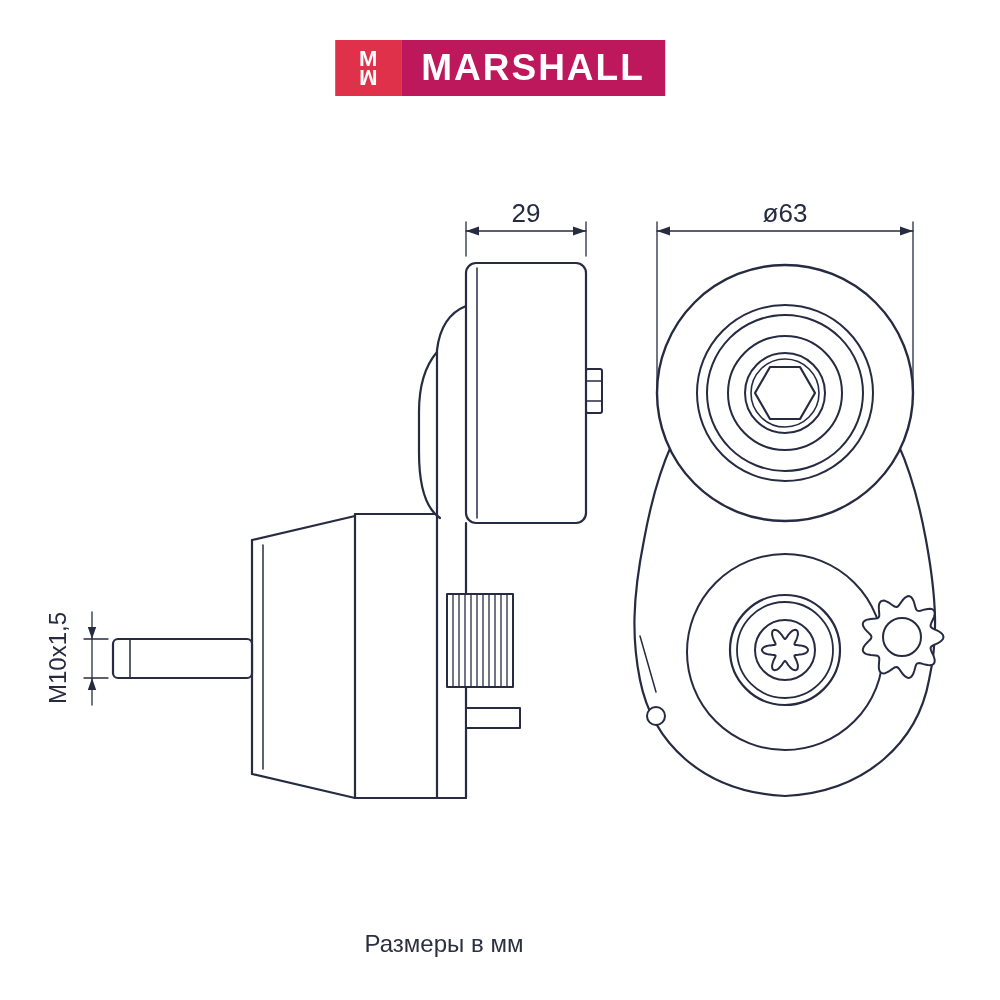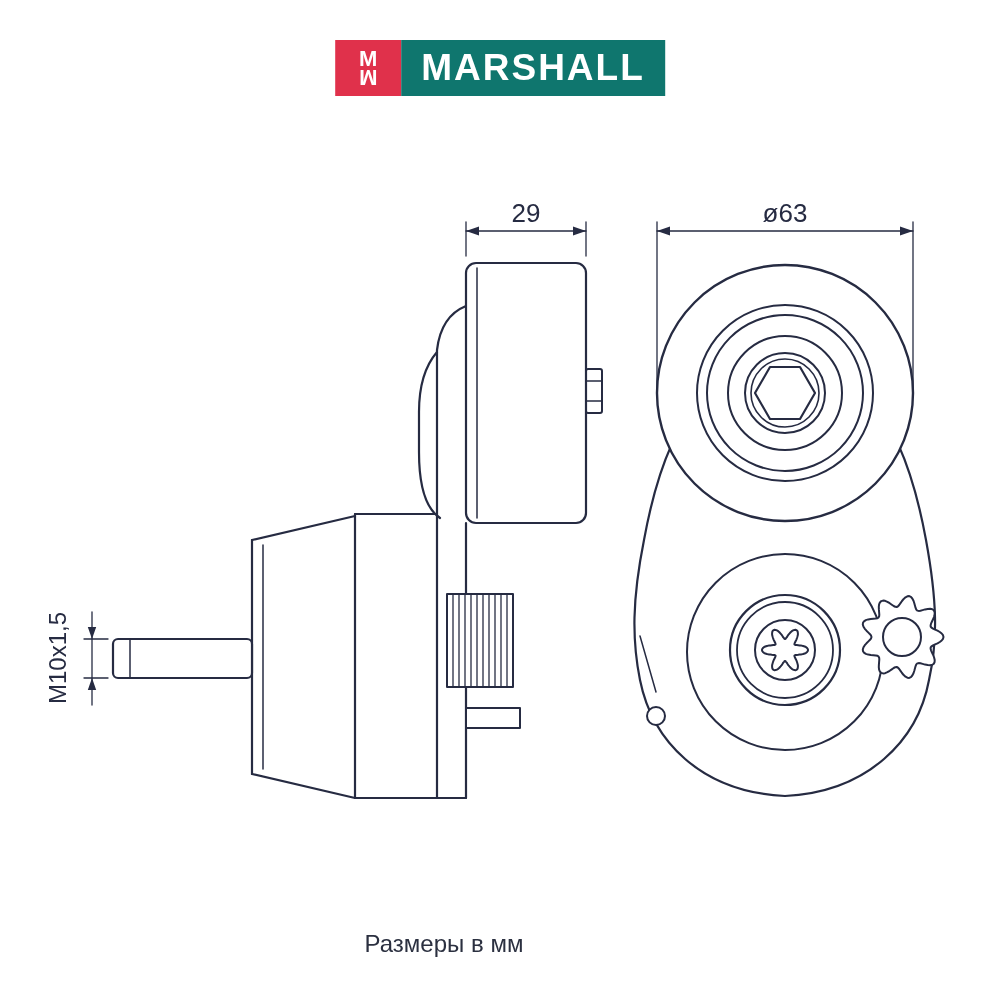--- a/index.html
+++ b/index.html
@@ -8,21 +8,21 @@
     font-family:"Liberation Sans",sans-serif;color:#262b42;
   }
   
   .logo{position:absolute;top:40px;left:50%;transform:translateX(-50%);display:flex;height:56px;}
   .logo-mark{
     width:66px;background:#e0314b;color:#ffffff;display:flex;flex-direction:column;
     align-items:center;justify-content:center;font-weight:bold;font-size:22px;line-height:19px;
   }
   .logo-mark .m-bottom{transform:rotate(180deg);}
   .logo-name{
-    background:#0f766e;color:#ffffff;display:flex;align-items:center;
+    background:#be185d;color:#ffffff;display:flex;align-items:center;
     padding:0 20px;font-size:37px;font-weight:bold;letter-spacing:2px;white-space:nowrap;
   }
   
   .drawing{position:absolute;left:0;top:0;width:1000px;height:1000px;}
   svg text{font-family:"Liberation Sans",sans-serif;fill:#262b42;}
   .dim-label{font-size:26px;}
   .thread-label{font-size:24px;}
   
   .caption{
     position:absolute;top:930px;left:0;width:888px;text-align:center;

